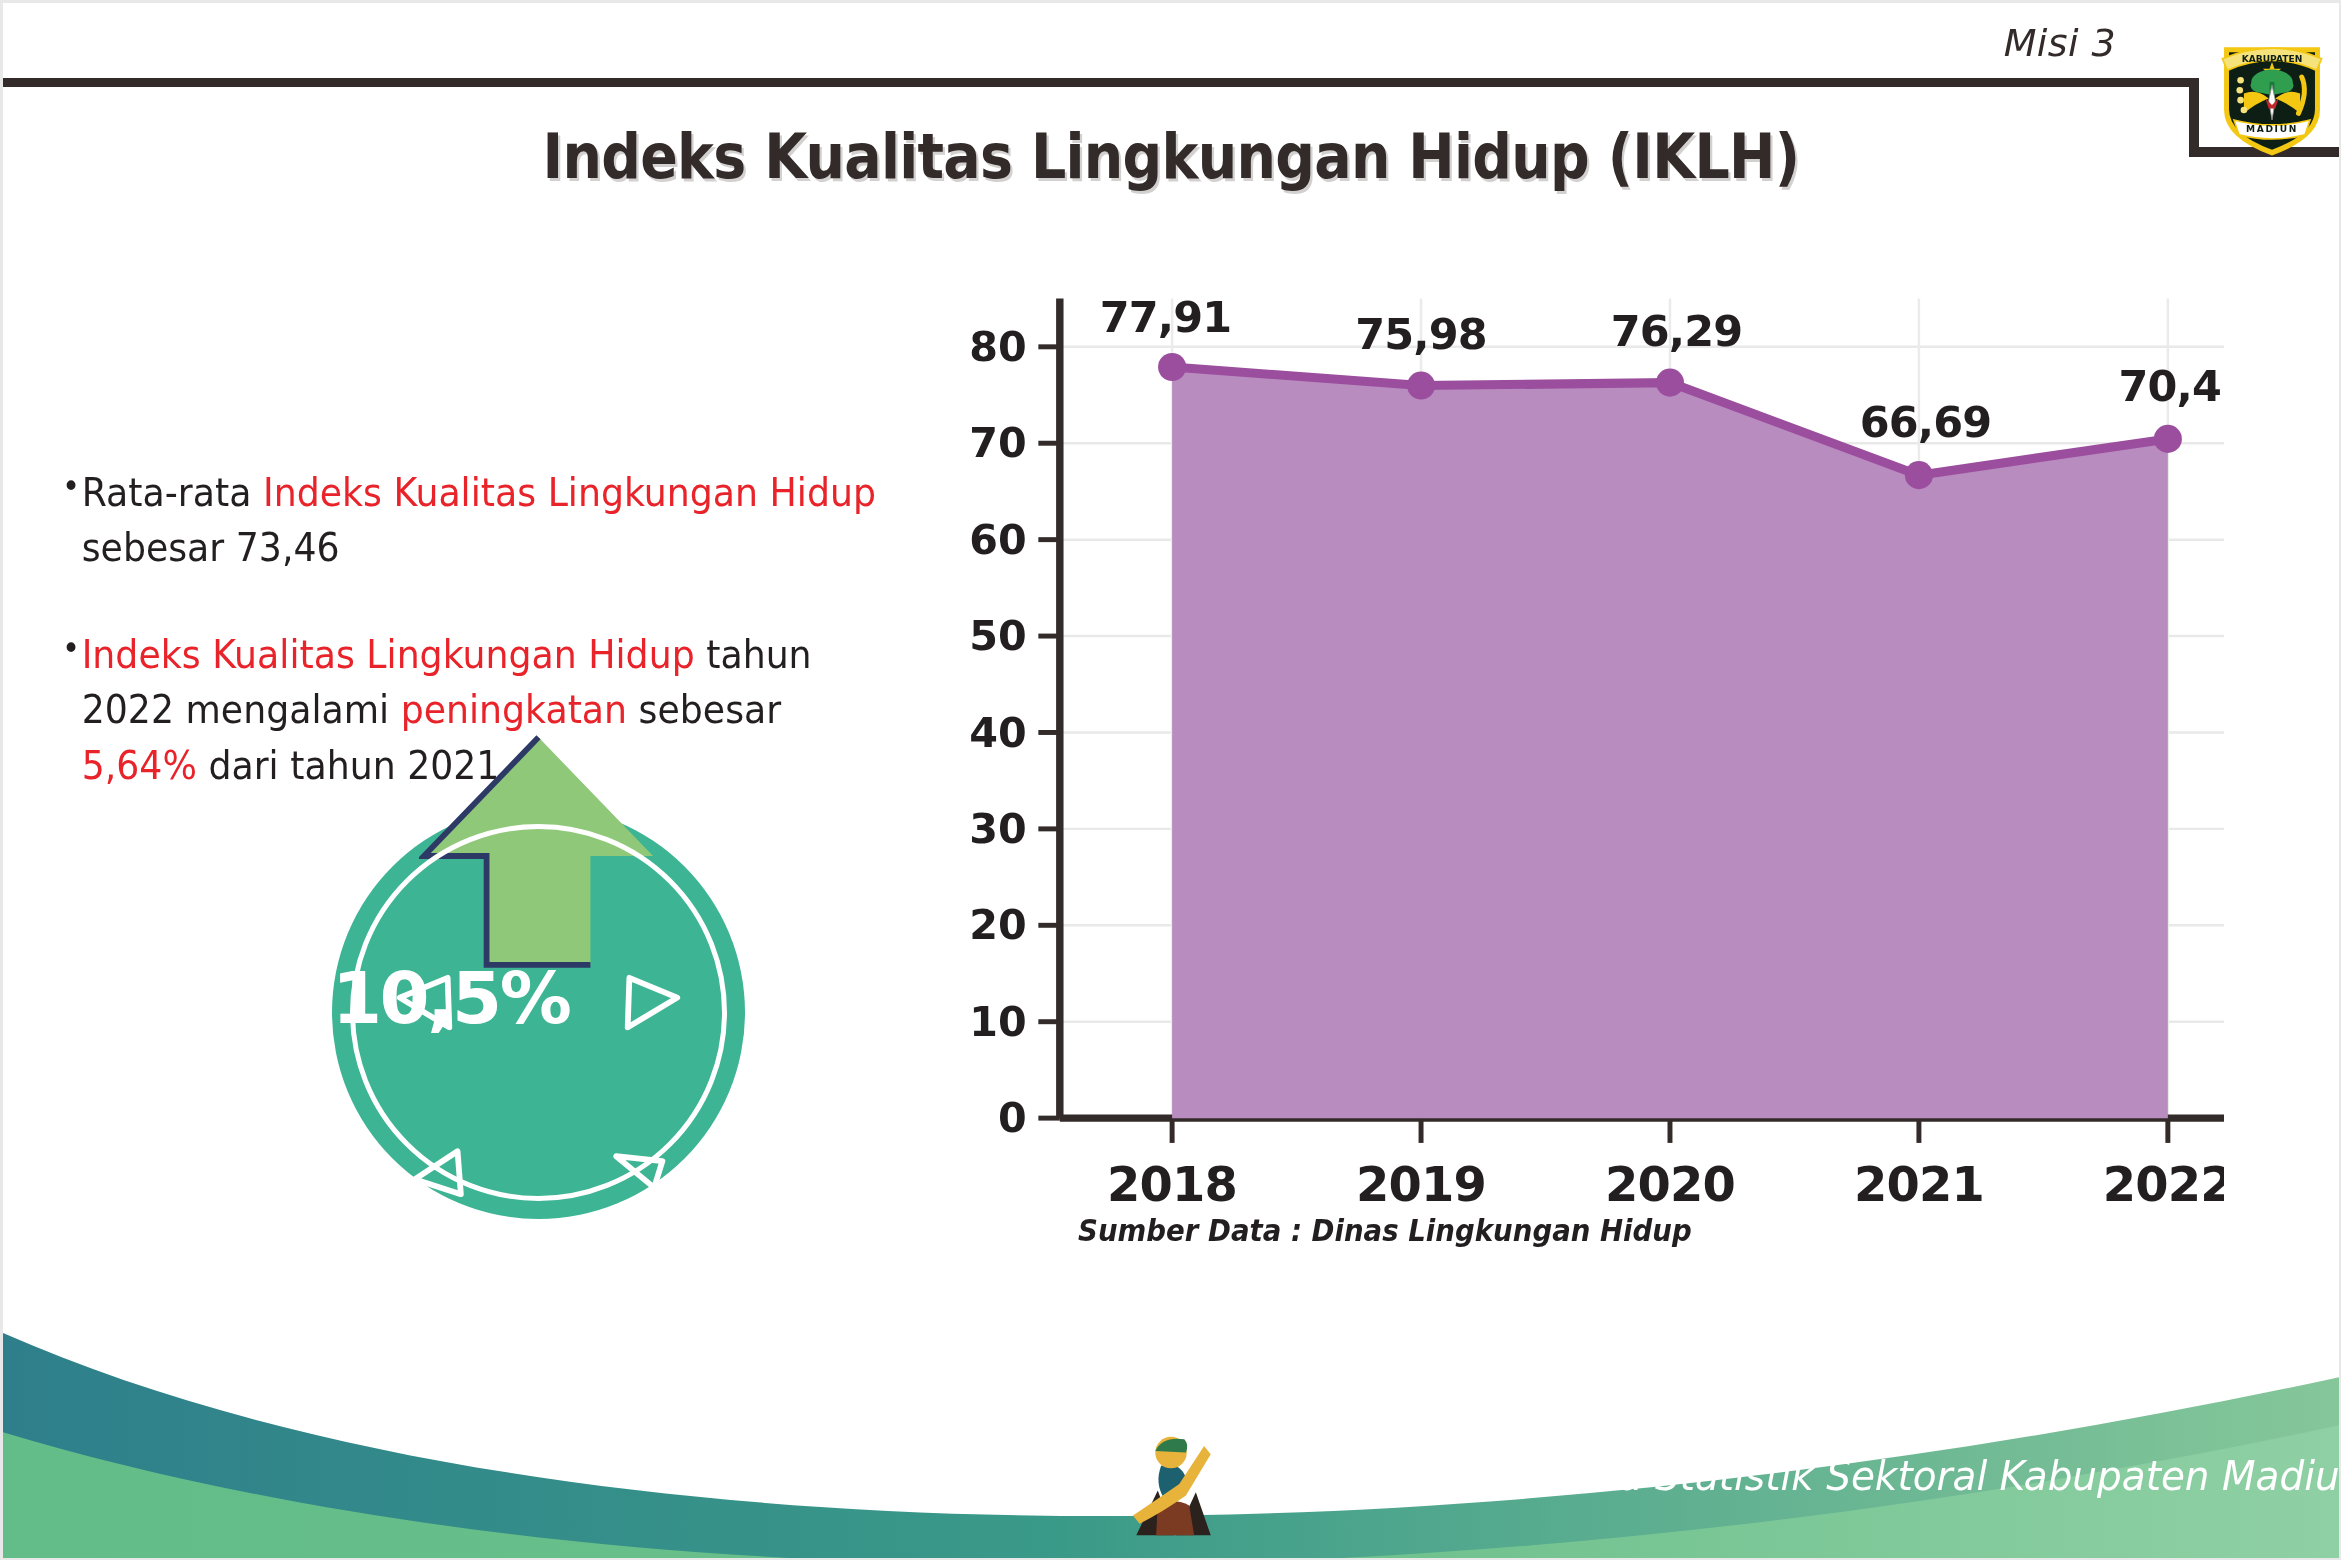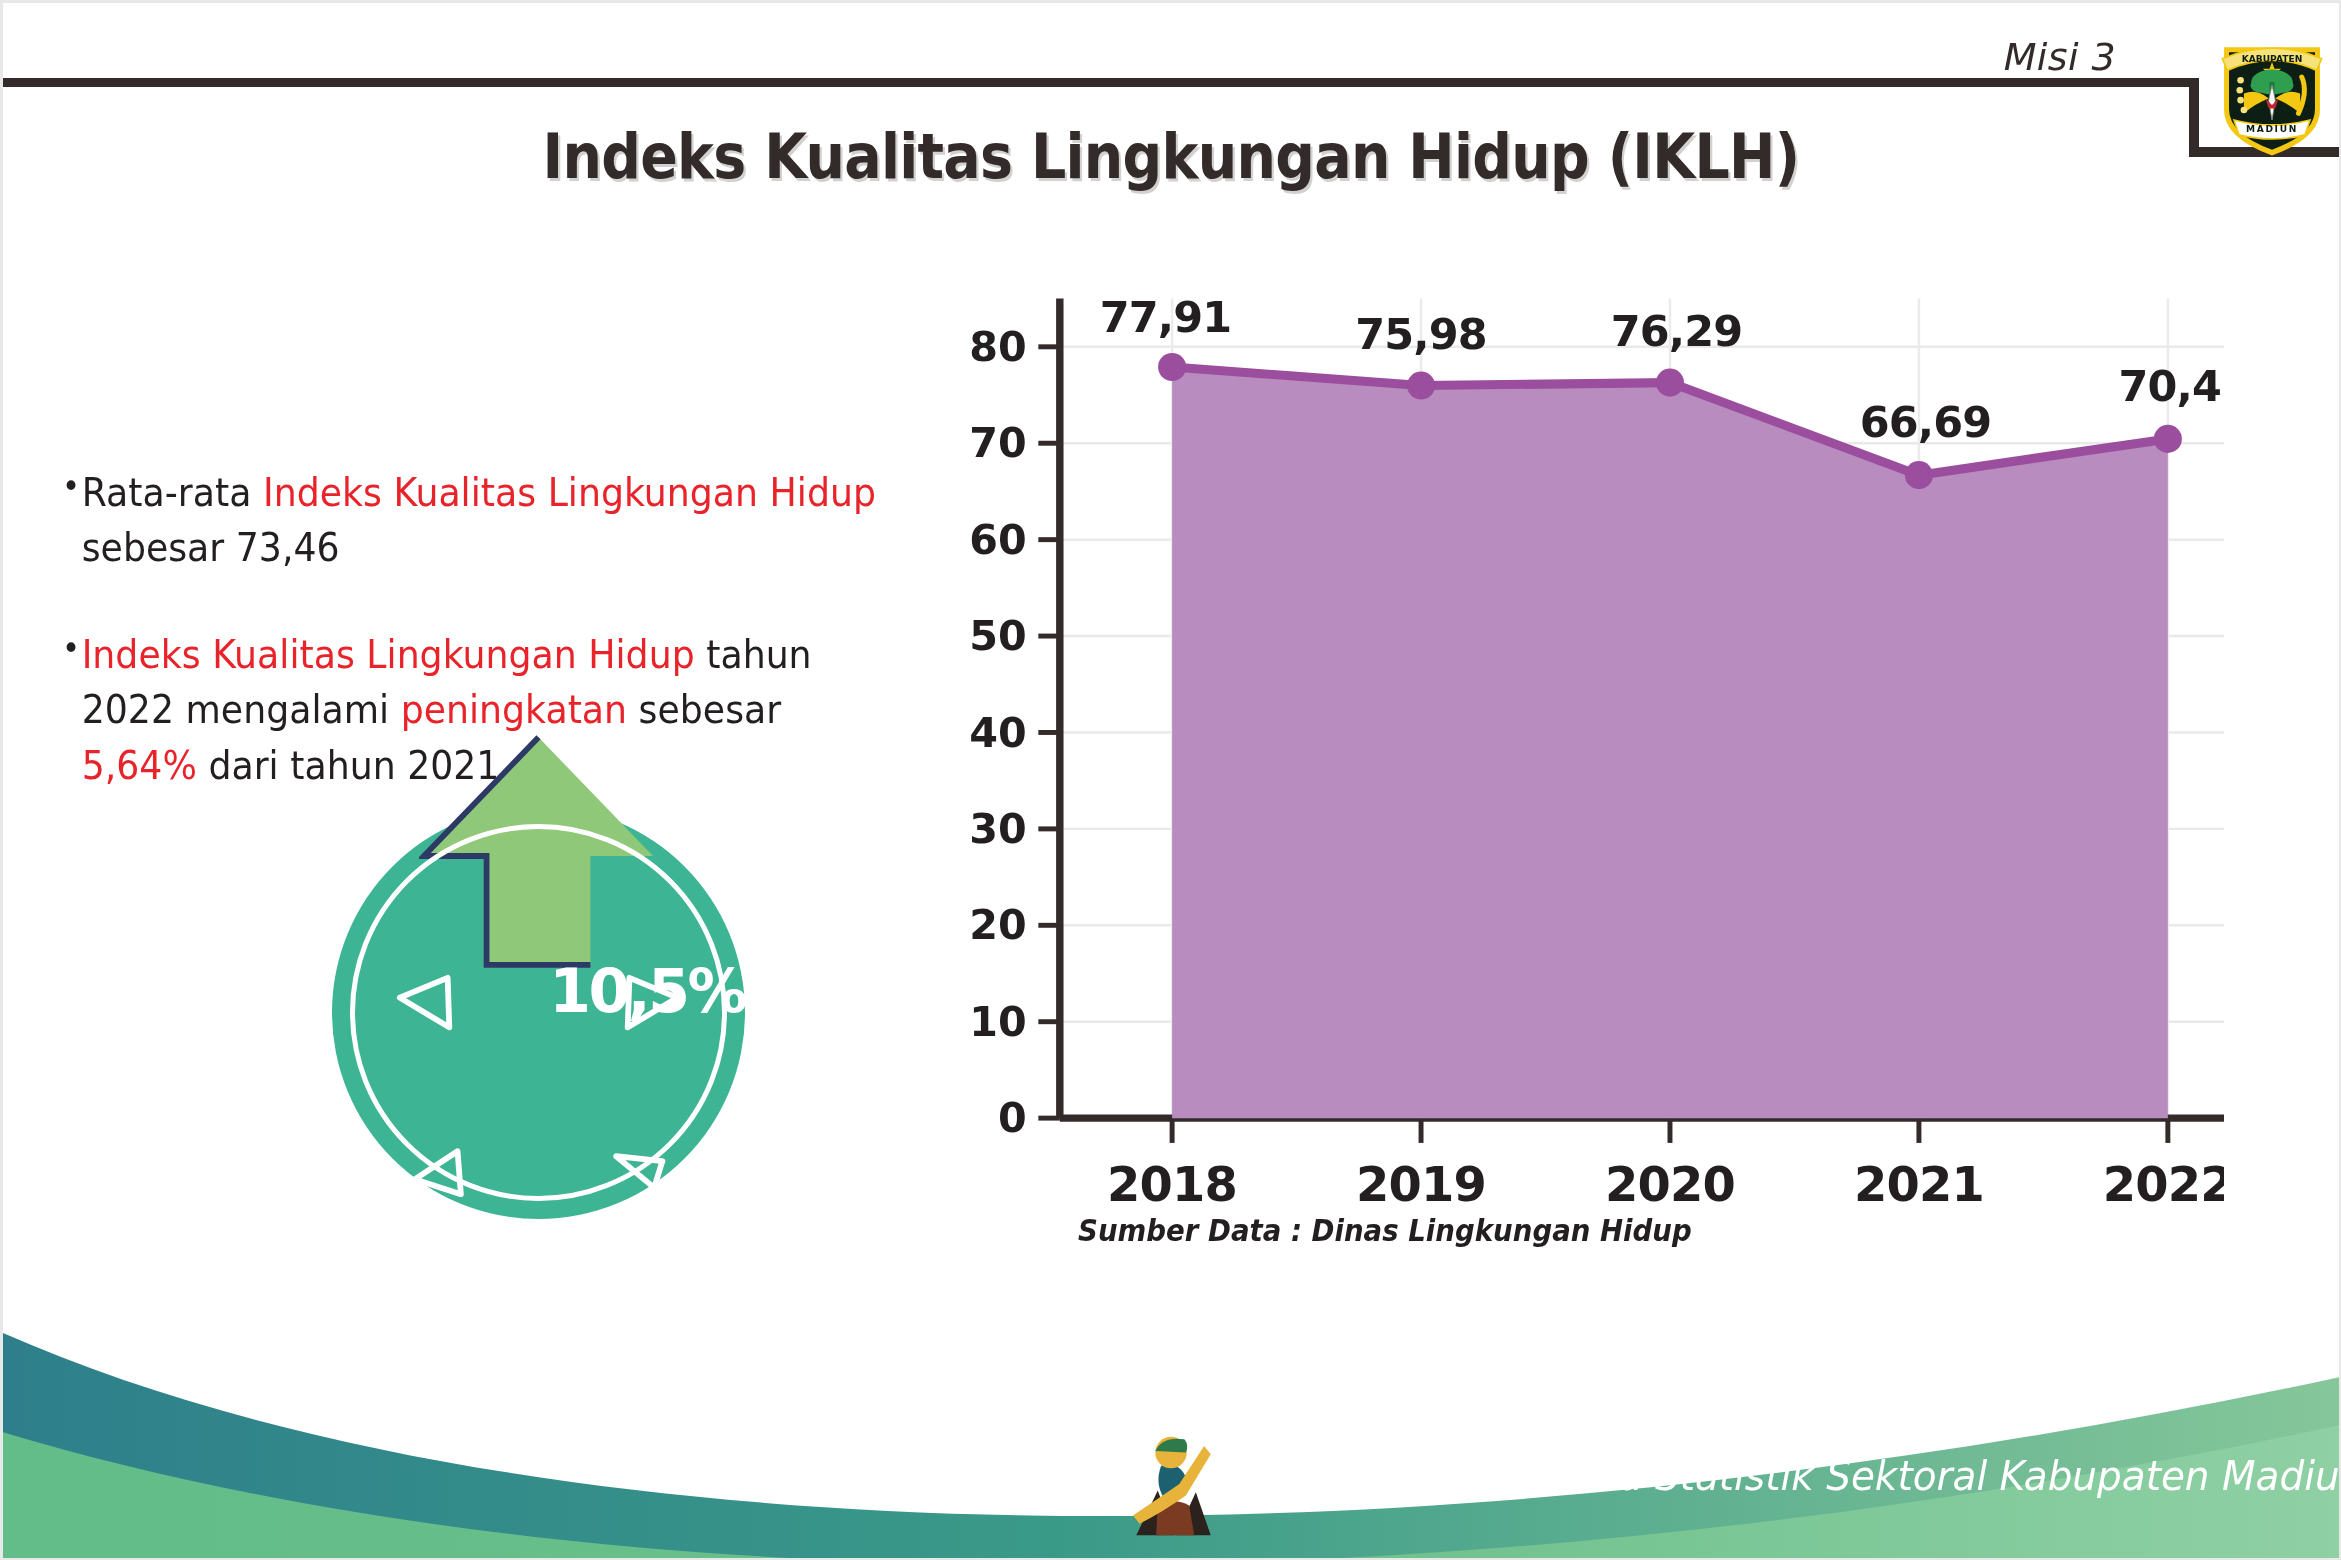--- a/index.html
+++ b/index.html
@@ -25,21 +25,20 @@
     width:2196px; height:9px;
     background:#332b2a;
   }
   #misi-label {
     position:absolute; right:223px; top:18px;
     font-family:"DejaVu Sans", sans-serif;
     font-style:italic; font-weight:400;
     font-size:38px; color:#332b2a;
     letter-spacing:0.4px;
     white-space:nowrap;
-    margin-top:14px;
   }
   #logo-bracket-v2 {
     position:absolute; left:2186px; top:84px;
     width:10px; height:69px; background:#332b2a;
   }
   #logo-bracket-h {
     position:absolute; left:2186px; top:144px;
     width:161px; height:10px; background:#332b2a;
   }
   #madiun-logo {
@@ -104,25 +103,25 @@
   #badge-ring {
     position:absolute; left:18px; top:18px;
     width:377px; height:377px;
     border-radius:50%;
     border:5.8px solid #ffffff;
     z-index:3;
   }
   #badge-ticks { position:absolute; left:0; top:0; width:413px; height:413px; z-index:4; }
   #badge-value {
     position:absolute; left:0; right:0; top:150px;
-    text-align:right;
+    text-align:left;
     z-index:5;
     font-family:"DejaVu Sans", sans-serif;
     font-weight:700;
-    font-size:60px;
+    font-size:72px;
     letter-spacing:-2.5px;
     color:#ffffff;
   }
 
   
   #chart-wrap {
     position:absolute; left:966px; top:289px;
     width:1255px; height:917px;
   }
   #chart-svg { width:100%; height:100%; display:block; }

